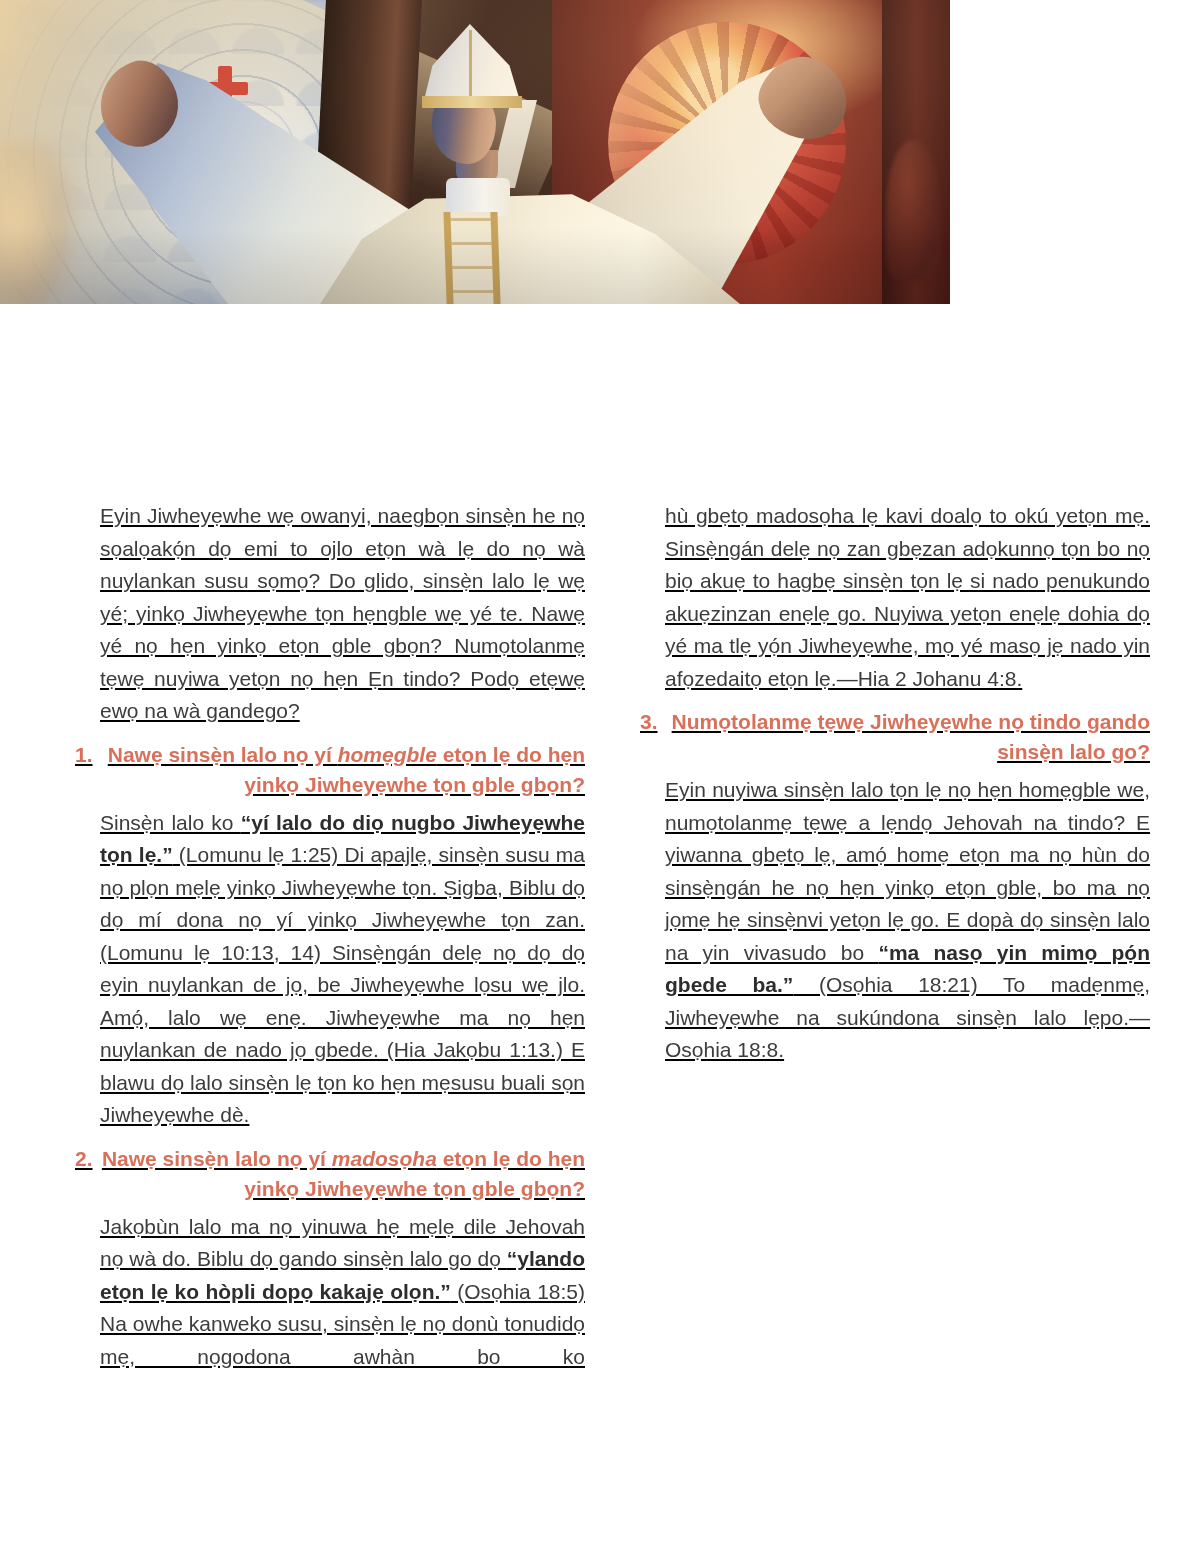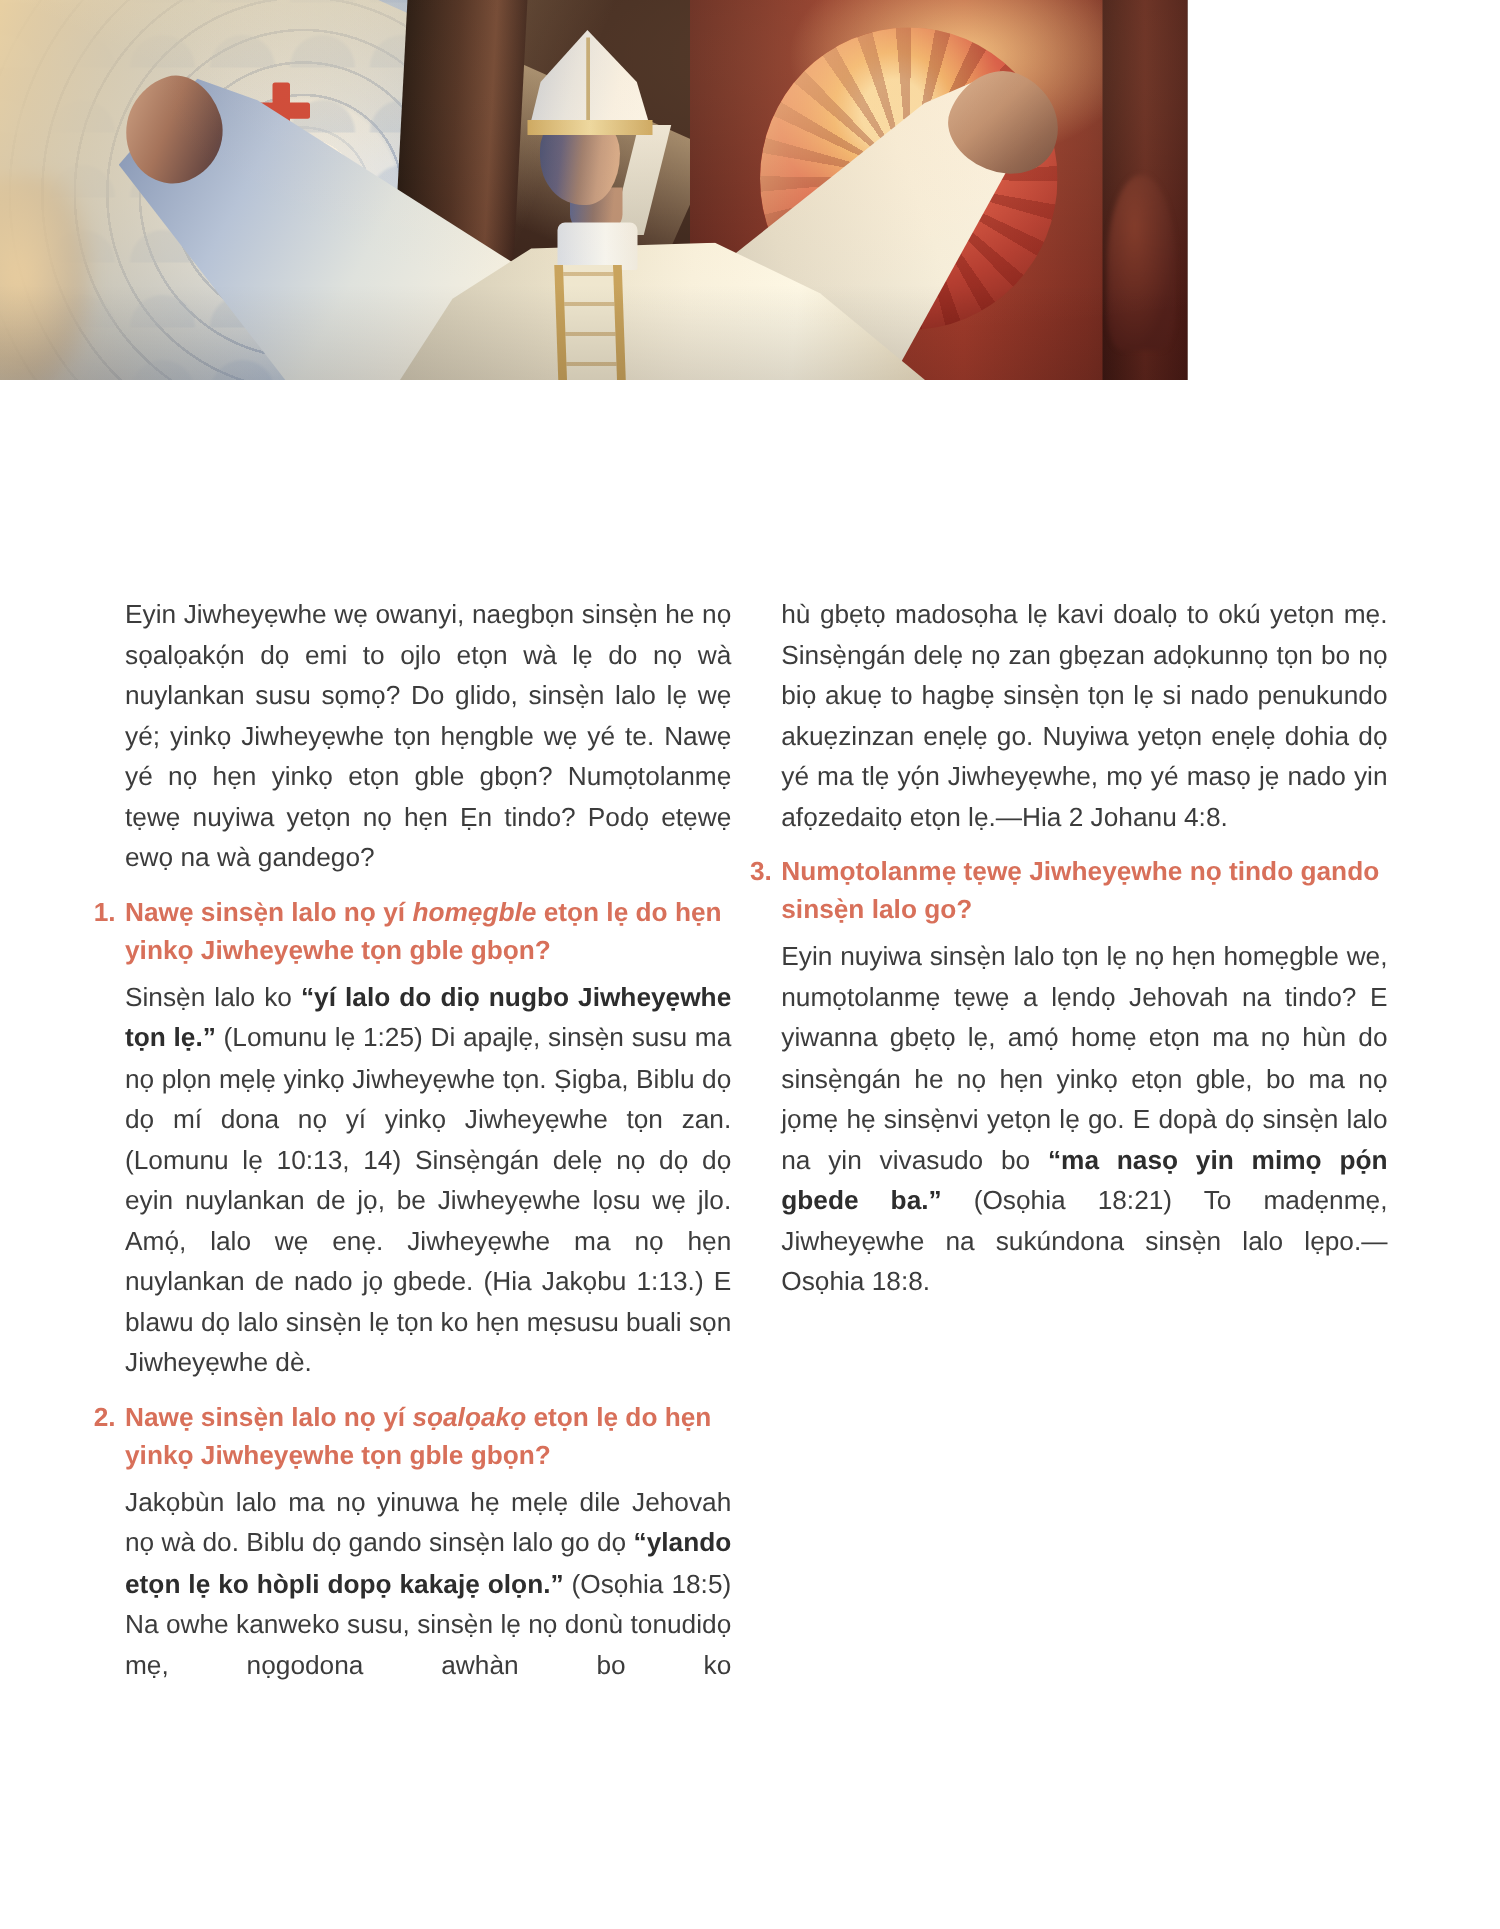--- a/index.html
+++ b/index.html
@@ -86,29 +86,29 @@
   .badge-number{position:absolute;left:0;right:0;top:112px;text-align:center;
     color:#fff;font-size:94px;line-height:72px;font-weight:700;letter-spacing:1px;}
   .badge-underline{position:absolute;left:72px;top:200px;width:100px;height:13px;background:#fff;}
 
   
   h1{position:absolute;left:78px;top:345px;margin:0;width:900px;
     font-size:51px;line-height:57px;font-weight:700;letter-spacing:-1.5px;color:#1c1c1c;}
   h1 .tline{display:block;}
 
   
-  .columns{position:absolute;left:75px;top:476px;width:1060px;display:flex;gap:15px;}
+  .columns{position:absolute;left:75px;top:500px;width:1060px;display:flex;gap:55px;text-decoration:underline;}
   .col{width:510px;flex:none;}
   .para{margin:0 0 9px 0;padding-left:25px;font-size:21px;line-height:32.5px;
     text-align:justify;color:#3c3c3c;}
   .para.flow-cont{text-align-last:justify;}
   .question{display:flex;margin:12px 0 7px 0;font-size:21px;line-height:30px;
     font-weight:700;color:#d8705a;}
   .qnum{width:25px;flex:none;}
-  .qtext{flex:1;}
+  .qtext{flex:1;text-align:right;}
   .seg{white-space:normal;}
   .seg.b{font-weight:700;color:#2d2d2d;}
   .seg.i{font-style:italic;}
 </style>
 </head>
 <body>
 
 <div class="page">
 
   <div class="hero">
@@ -146,21 +146,21 @@
   <main class="columns">
     <div class="col">
         <p class="para"><span class="seg">Eyin Jiwheyẹwhe wẹ owanyi, naegbọn sinsẹ̀n he nọ sọalọakọ́n dọ emi to ojlo etọn wà lẹ do nọ wà nuylankan susu sọmọ? Do glido, sinsẹ̀n lalo lẹ wẹ yé; yinkọ Jiwheyẹwhe tọn hẹngble wẹ yé te. Nawẹ yé nọ hẹn yinkọ etọn gble gbọn? Numọtolanmẹ tẹwẹ nuyiwa yetọn nọ hẹn Ẹn tindo? Podọ etẹwẹ ewọ na wà gandego?</span></p>
         <div class="question" style="color: rgb(216, 112, 90);">
           <span class="qnum">1.</span>
           <span class="qtext"><span class="seg">Nawẹ sinsẹ̀n lalo nọ yí </span><span class="seg i">homẹgble</span><span class="seg"> etọn lẹ do hẹn yinkọ Jiwheyẹwhe tọn gble gbọn?</span></span>
         </div>
         <p class="para"><span class="seg">Sinsẹ̀n lalo ko </span><span class="seg b">“yí lalo do diọ nugbo Jiwheyẹwhe tọn lẹ.”</span><span class="seg"> (Lomunu lẹ 1:25) Di apajlẹ, sinsẹ̀n susu ma nọ plọn mẹlẹ yinkọ Jiwheyẹwhe tọn. Ṣigba, Biblu dọ dọ mí dona nọ yí yinkọ Jiwheyẹwhe tọn zan. (Lomunu lẹ 10:13, 14) Sinsẹ̀ngán delẹ nọ dọ dọ eyin nuylankan de jọ, be Jiwheyẹwhe lọsu wẹ jlo. Amọ́, lalo wẹ enẹ. Jiwheyẹwhe ma nọ hẹn nuylankan de nado jọ gbede. (Hia Jakọbu 1:13.) E blawu dọ lalo sinsẹ̀n lẹ tọn ko hẹn mẹsusu buali sọn Jiwheyẹwhe dè.</span></p>
         <div class="question" style="color: rgb(216, 112, 90);">
           <span class="qnum">2.</span>
-          <span class="qtext"><span class="seg">Nawẹ sinsẹ̀n lalo nọ yí </span><span class="seg i">sọalọakọ</span><span class="seg"> etọn lẹ do hẹn yinkọ Jiwheyẹwhe tọn gble gbọn?</span></span>
+          <span class="qtext"><span class="seg">Nawẹ sinsẹ̀n lalo nọ yí </span><span class="seg i">madosọha</span><span class="seg"> etọn lẹ do hẹn yinkọ Jiwheyẹwhe tọn gble gbọn?</span></span>
         </div>
         <p class="para flow-cont"><span class="seg">Jakọbùn lalo ma nọ yinuwa hẹ mẹlẹ dile Jehovah nọ wà do. Biblu dọ gando sinsẹ̀n lalo go dọ </span><span class="seg b">“ylando etọn lẹ ko hòpli dopọ kakajẹ olọn.”</span><span class="seg"> (Osọhia 18:5) Na owhe kanweko susu, sinsẹ̀n lẹ nọ donù tonudidọ mẹ, nọgodona awhàn bo ko</span></p>
       </div>
     <div class="col">
         <p class="para"><span class="seg">hù gbẹtọ madosọha lẹ kavi doalọ to okú yetọn mẹ. Sinsẹ̀ngán delẹ nọ zan gbẹzan adọkunnọ tọn bo nọ biọ akuẹ to hagbẹ sinsẹ̀n tọn lẹ si nado penukundo akuẹzinzan enẹlẹ go. Nuyiwa yetọn enẹlẹ dohia dọ yé ma tlẹ yọ́n Jiwheyẹwhe, mọ yé masọ jẹ nado yin afọzedaitọ etọn lẹ.—Hia 2 Johanu 4:8.</span></p>
         <div class="question" style="color: rgb(216, 112, 90);">
           <span class="qnum">3.</span>
           <span class="qtext"><span class="seg">Numọtolanmẹ tẹwẹ Jiwheyẹwhe nọ tindo gando sinsẹ̀n lalo go?</span></span>
         </div>
         <p class="para"><span class="seg">Eyin nuyiwa sinsẹ̀n lalo tọn lẹ nọ hẹn homẹgble we, numọtolanmẹ tẹwẹ a lẹndọ Jehovah na tindo? E yiwanna gbẹtọ lẹ, amọ́ homẹ etọn ma nọ hùn do sinsẹ̀ngán he nọ hẹn yinkọ etọn gble, bo ma nọ jọmẹ hẹ sinsẹ̀nvi yetọn lẹ go. E dopà dọ sinsẹ̀n lalo na yin vivasudo bo </span><span class="seg b">“ma nasọ yin mimọ pọ́n gbede ba.”</span><span class="seg"> (Osọhia 18:21) To madẹnmẹ, Jiwheyẹwhe na sukúndona sinsẹ̀n lalo lẹpo.—Osọhia 18:8.</span></p>

